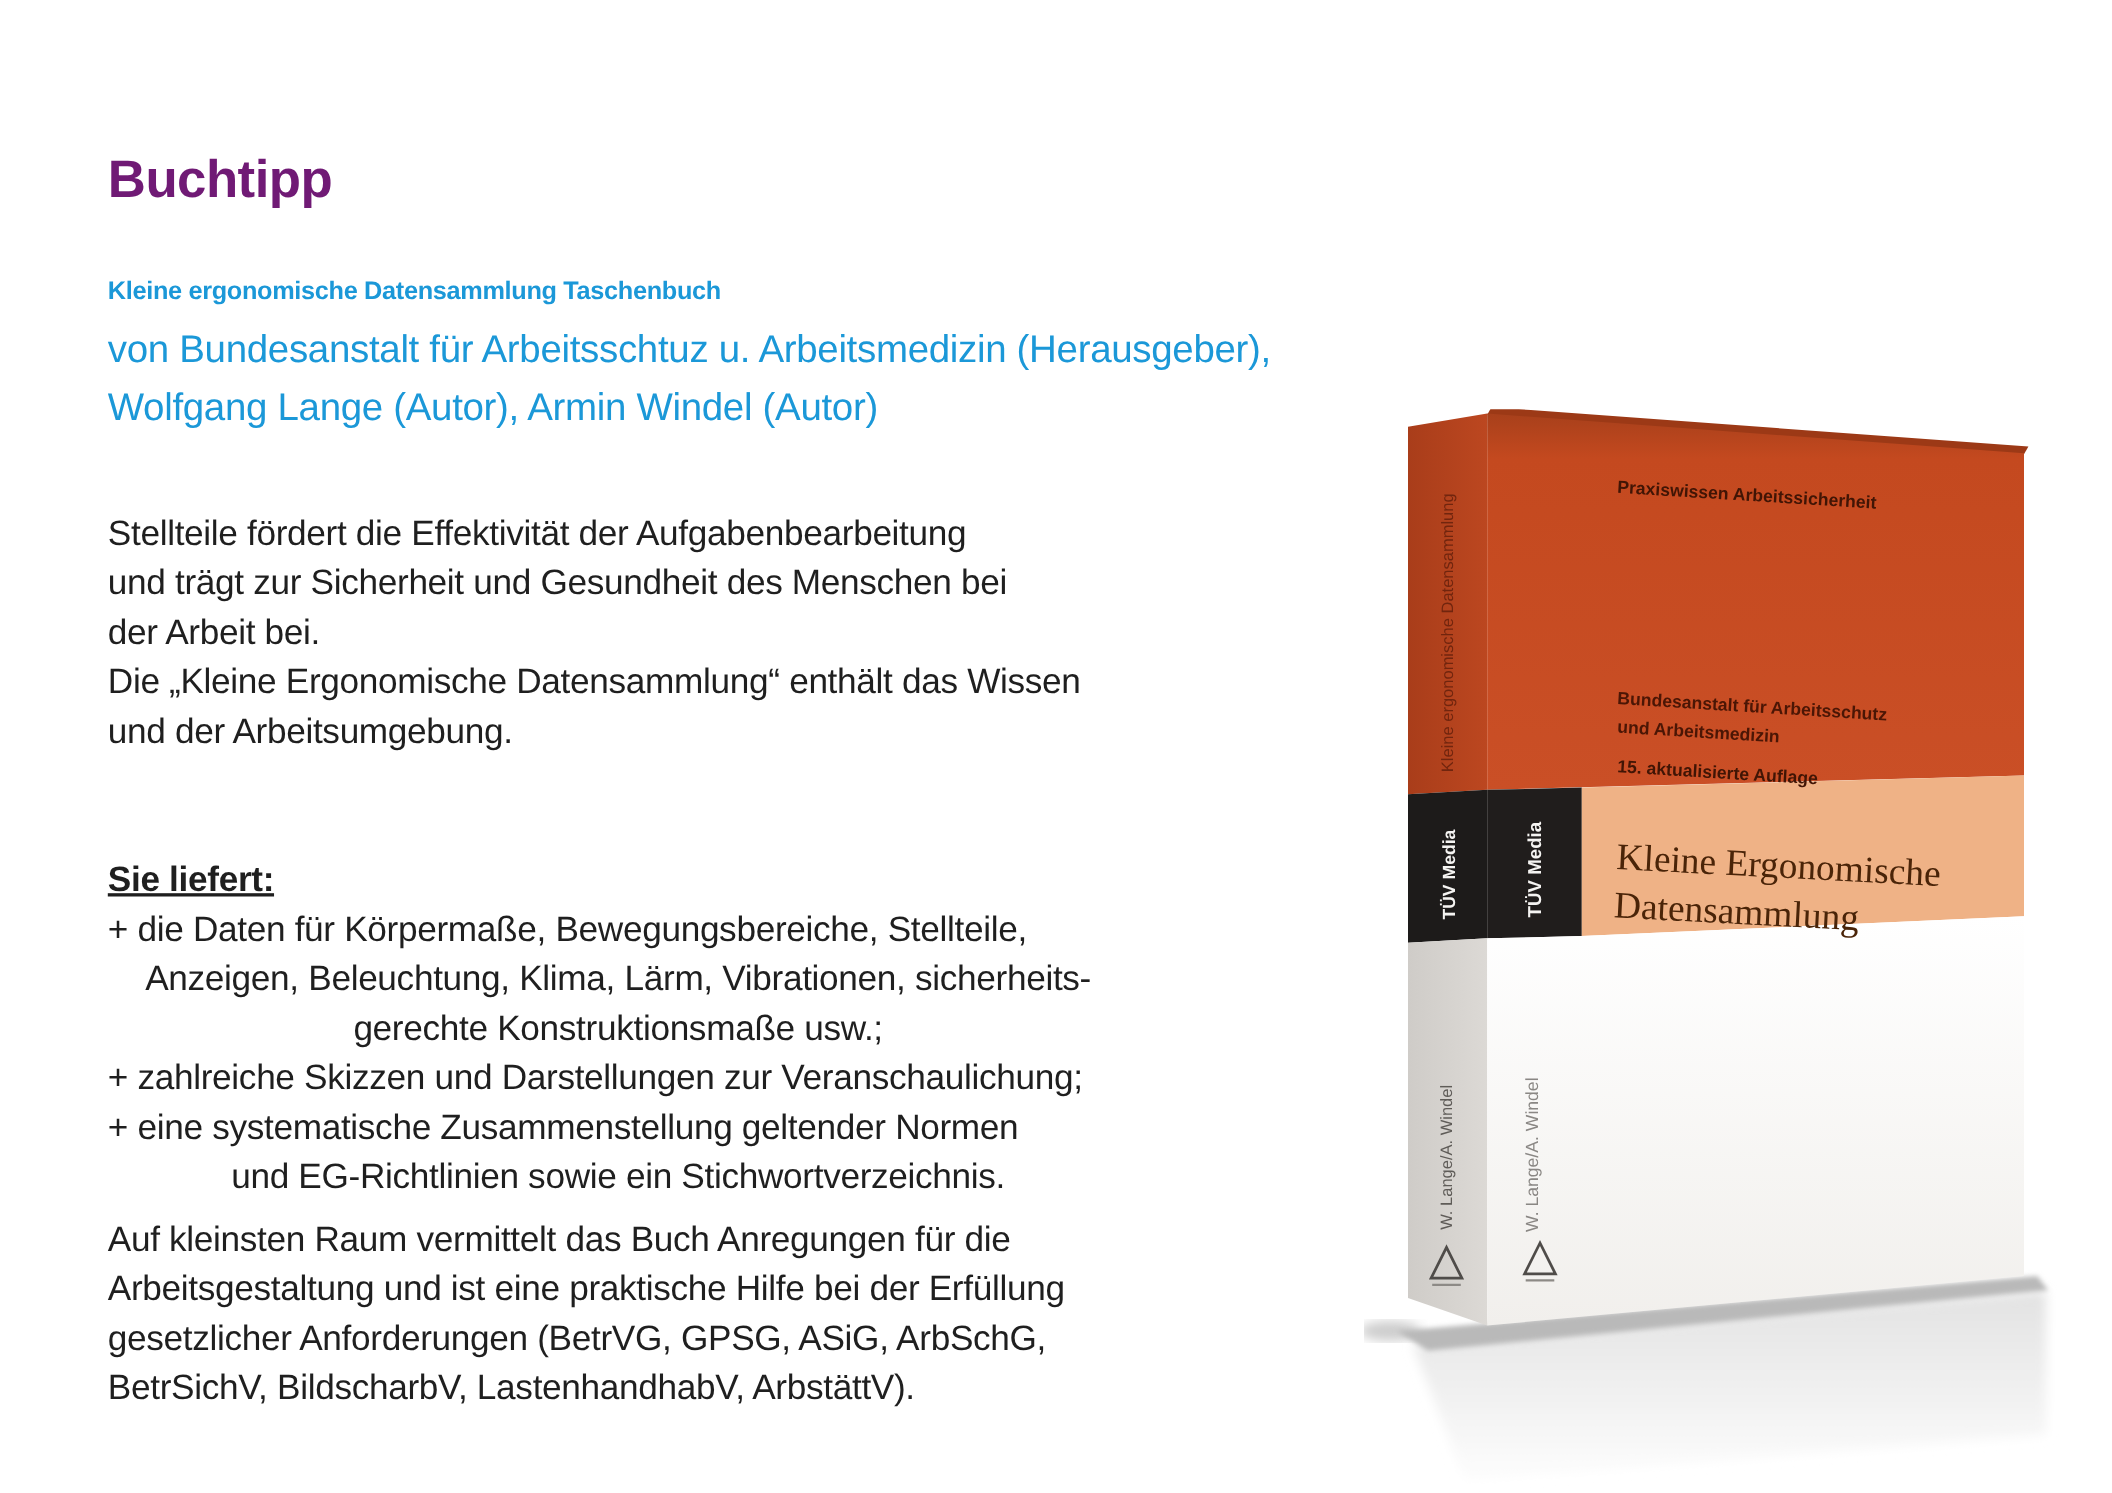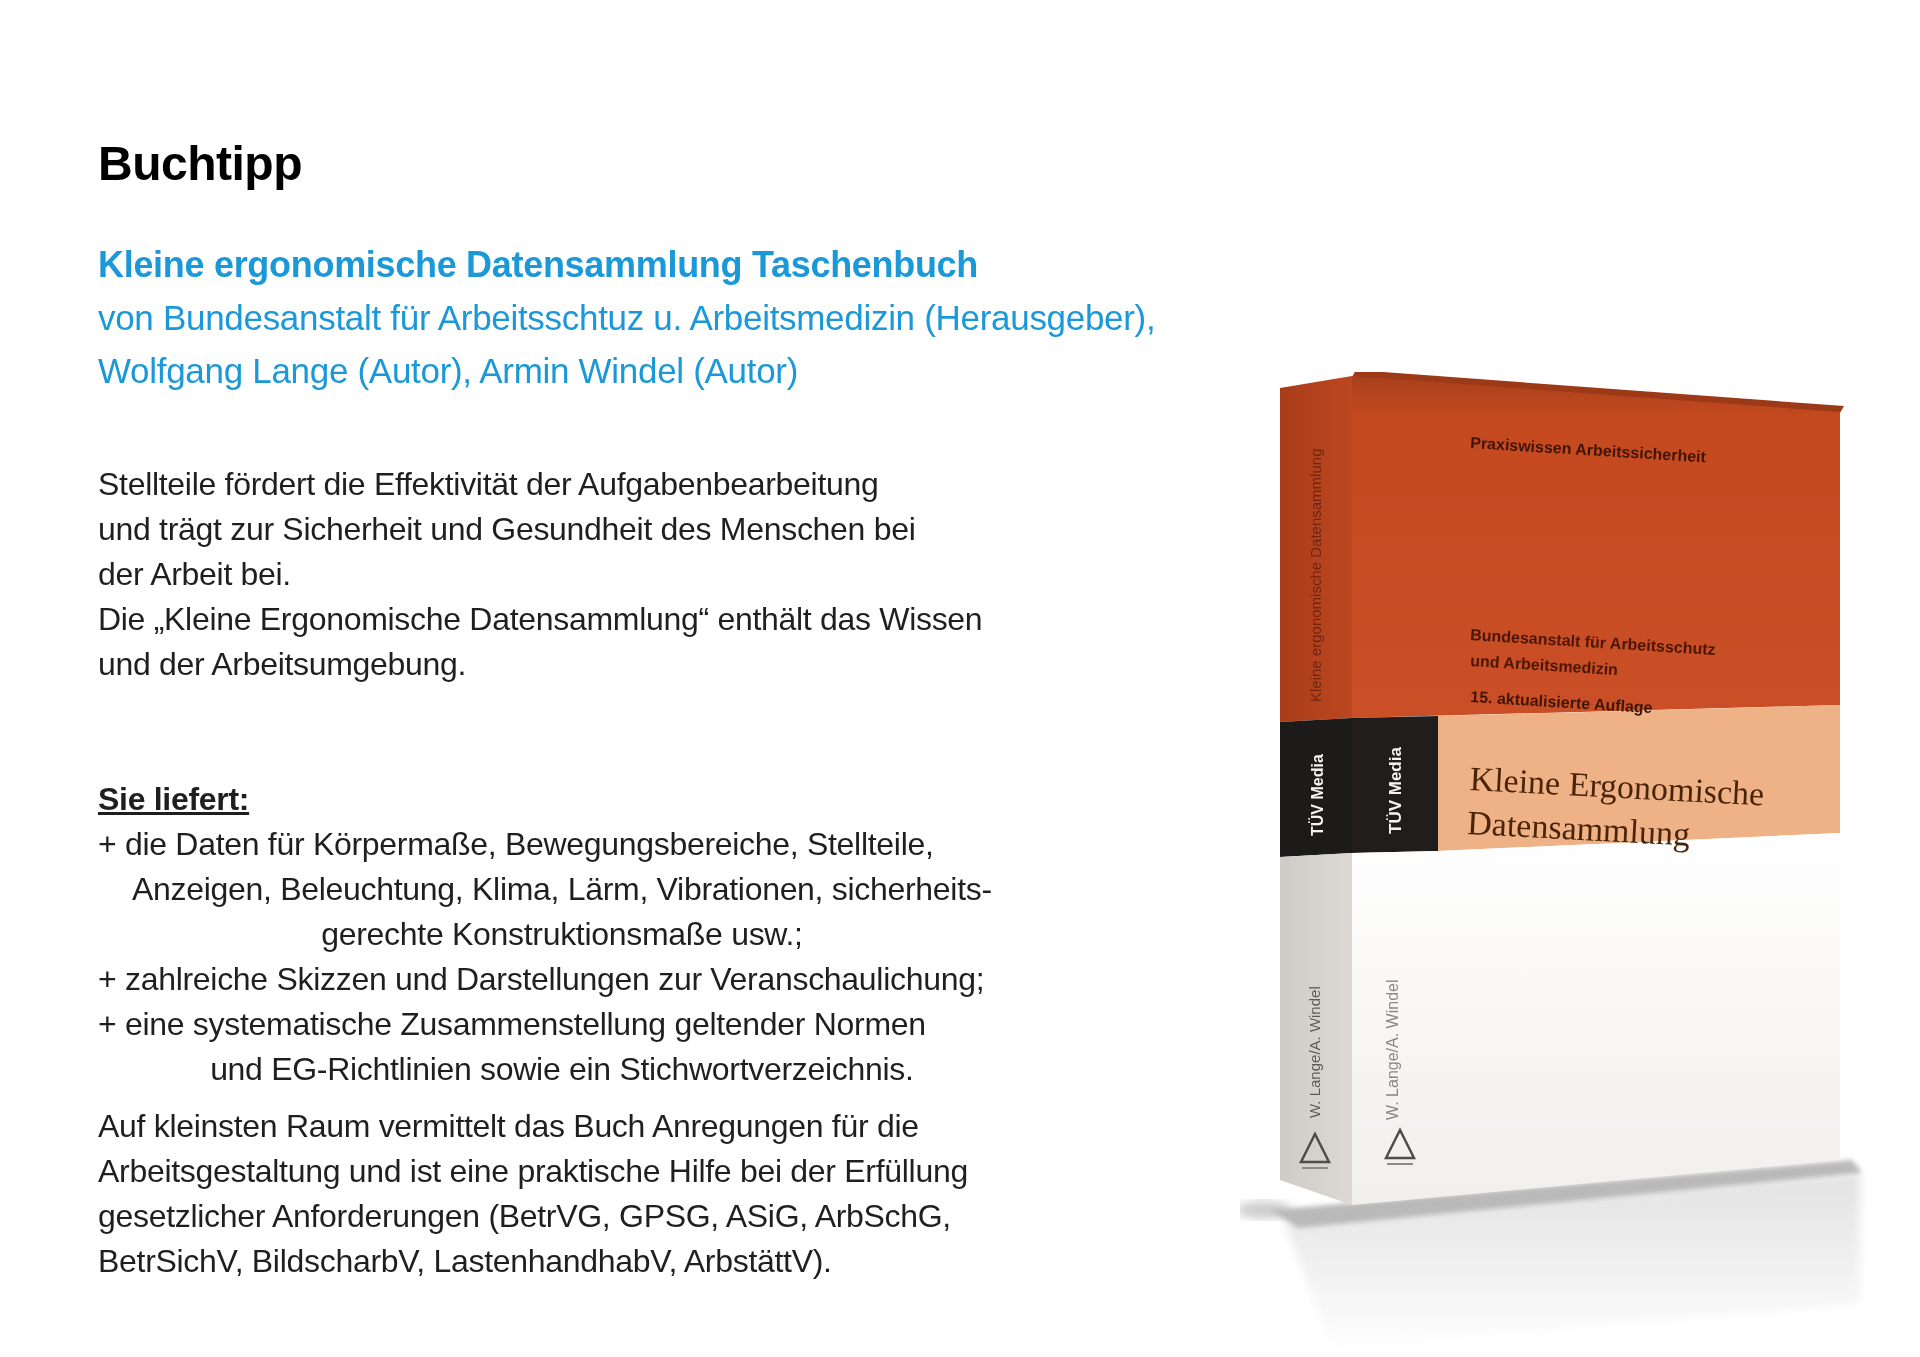--- a/index.html
+++ b/index.html
@@ -1,22 +1,22 @@
 <!DOCTYPE html>
 <html><head>
 <meta charset="utf-8">
 <style>
   html,body{margin:0;padding:0;background:#ffffff;}
   .page{position:relative;width:1920px;height:1357px;background:#ffffff;overflow:hidden;
         font-family:"Liberation Sans",sans-serif;color:#1f1f1f;}
   .abs{position:absolute;}
   .col{left:98px;}
-  h1.title{margin:0;font-size:48px;font-weight:bold;letter-spacing:-0.5px;color:#000000;}
+  h1.title{margin:0;font-size:48px;font-weight:bold;letter-spacing:-0.5px;color:#701a75;}
   .blue-block{color:#1b98d8;font-size:35px;line-height:53px;letter-spacing:-0.3px;}
-  .blue-block .bt{font-weight:bold;font-size:36px;}
+  .blue-block .bt{font-weight:bold;font-size:23px;}
   .body-line{font-size:32px;line-height:45px;letter-spacing:-0.3px;white-space:nowrap;}
   .bold{font-weight:bold;text-decoration:underline;}
   .cont{padding-left:34px;text-align:center;}
   .book-svg{position:absolute;left:1240px;top:372px;}
   text{font-family:"Liberation Sans",sans-serif;}
   .serif{font-family:"Liberation Serif",serif;}
 </style>
 </head>
 <body>
 

